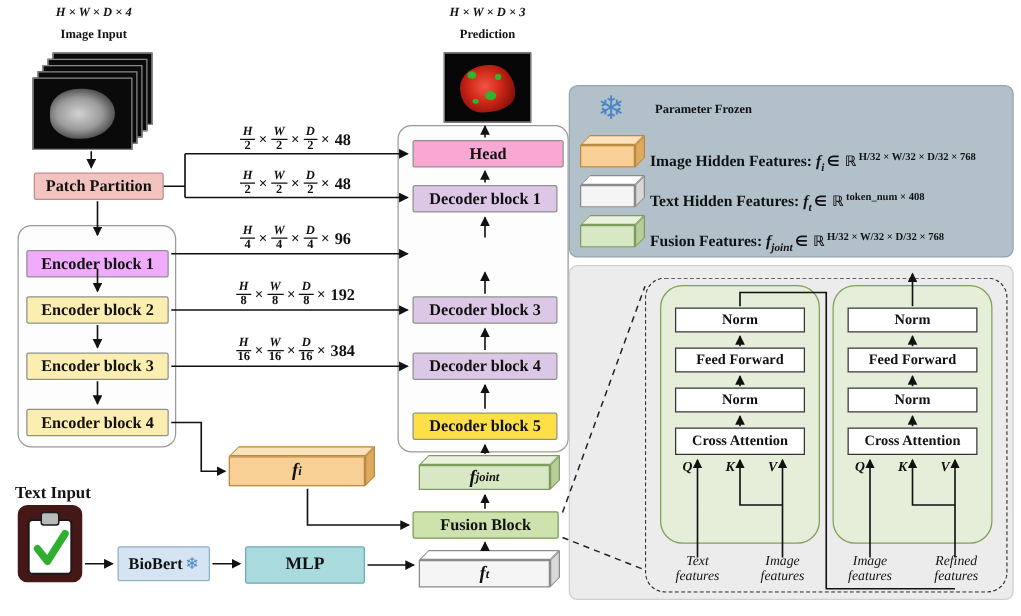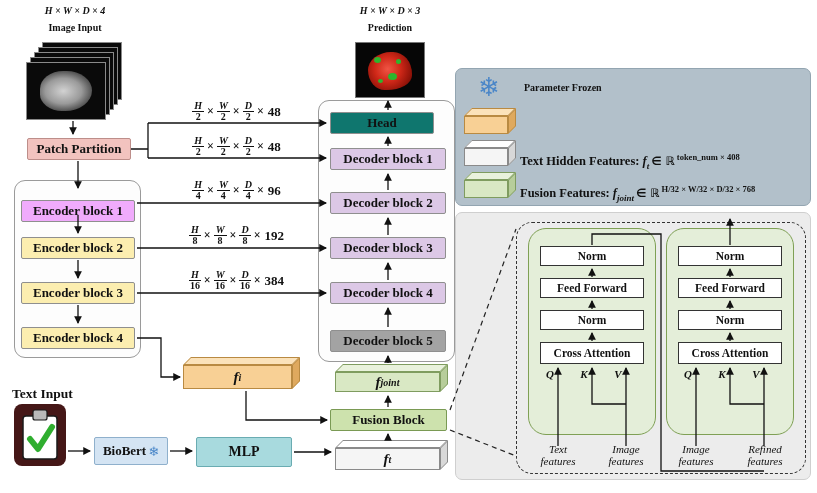--- a/index.html
+++ b/index.html
@@ -167,26 +167,25 @@
 
   <div class="pred">
     <div class="tum"></div>
     <div class="gd" style="left:18px;top:14px;width:7px;height:6px"></div>
     <div class="gd" style="left:32px;top:30px;width:9px;height:7px"></div>
     <div class="gd" style="left:40px;top:16px;width:5px;height:5px"></div>
     <div class="gd" style="left:22px;top:36px;width:5px;height:4px"></div>
   </div>
 
   <div class="ctr" style="left:318px;top:100px;width:137px;height:262px"></div>
-  <div class="blk" style="left:330px;top:112px;width:104px;height:22px;background:#0f766e">Head</div>
+  <div class="blk" style="left:330px;top:112px;width:121px;height:22px;background:#f9a8d4">Head</div>
   <div class="blk" style="left:330px;top:148px;width:116px;height:22px;background:#dcc8e6">Decoder block 1</div>
-  <div class="blk" style="left:330px;top:192px;width:116px;height:22px;background:#dcc8e6">Decoder block 2</div>
   <div class="blk" style="left:330px;top:237px;width:116px;height:22px;background:#dcc8e6">Decoder block 3</div>
   <div class="blk" style="left:330px;top:282px;width:116px;height:22px;background:#dcc8e6">Decoder block 4</div>
-  <div class="blk" style="left:330px;top:330px;width:116px;height:22px;background:#a3a3a3">Decoder block 5</div>
+  <div class="blk" style="left:330px;top:330px;width:116px;height:22px;background:#fde047">Decoder block 5</div>
 
   <div class="box3d" style="left:183px;top:357px;width:117px;height:32px;--c:#f8d095;--ct:#fbe2ba;--cs:#dfa95e;--b:#b98a42">
     <div class="bt"></div>
     <div class="bs"></div>
     <div class="bf">
         <span>f</span>
         <sub>i</sub>
       </div>
   </div>
 
@@ -241,20 +240,23 @@
     <div class="bt"></div>
       <div class="bs"></div>
       <div class="bf"></div>
   </div>
   <div class="box3d" style="left:464px;top:172px;width:52px;height:26px;--c:#d9e8c4;--ct:#e9f2dc;--cs:#b7cd9a;--b:#7f9c5f">
     <div class="bt"></div>
       <div class="bs"></div>
       <div class="bf"></div>
   </div>
 
+  <div class="lrow" style="top:112px">
+    <span>Image Hidden Features:</span>&nbsp;<span class="lv">f</span><sub>i</sub><span class="dj">∈ ℝ</span><sup>H/32 × W/32 × D/32 × 768</sup>
+  </div>
   <div class="lrow" style="top:144px">
     <span>Text Hidden Features:</span>&nbsp;<span class="lv">f</span><sub>t</sub><span class="dj">∈ ℝ</span><sup>token_num × 408</sup>
   </div>
   <div class="lrow" style="top:176px">
     <span>Fusion Features:</span>&nbsp;<span class="lv">f</span><sub>joint</sub><span class="dj">∈ ℝ</span><sup>H/32 × W/32 × D/32 × 768</sup>
   </div>
 
   <div class="detailp"></div>
   <div class="dashrect"></div>
 

